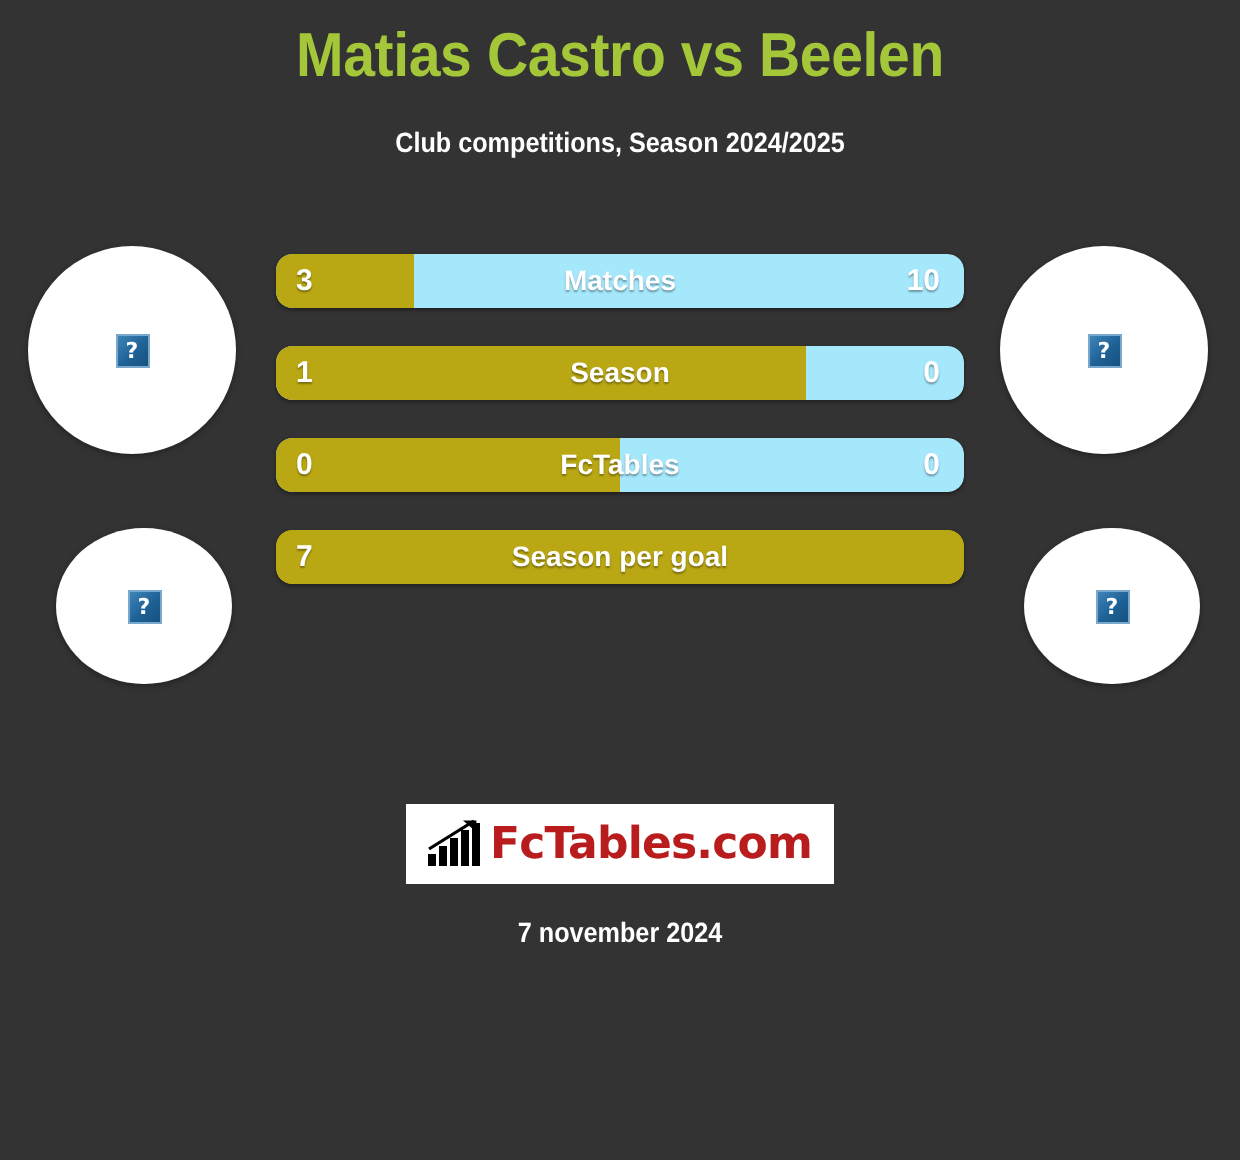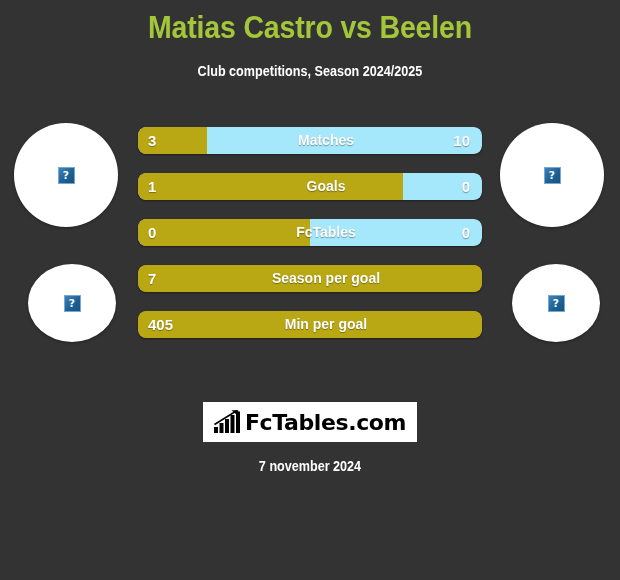--- a/index.html
+++ b/index.html
@@ -116,21 +116,21 @@
     bottom: 0;
     border-radius: 8px 0 0 8px;
   }
 
   .bar-fill.full {
     border-radius: 8px;
   }
 
   .bar-label {
     position: absolute;
-    left: 16px;
+    left: 0;
     top: 0;
     width: 100%;
     height: 27px;
     line-height: 27px;
     text-align: center;
     color: #ffffff;
     font-size: 14px;
     font-weight: bold;
     font-family: "Liberation Sans Narrow", "Liberation Sans", sans-serif;
     text-shadow: 0 1px 1px rgba(0,0,0,0.35);
@@ -161,21 +161,21 @@
     width: 214px;
     height: 40px;
     background: #ffffff;
     display: flex;
     align-items: center;
     justify-content: center;
     gap: 5px;
   }
   .logo-icon { width: 26px; height: 24px; display: block; }
   .logo-text {
-    color: #000000;
+    color: #b91c1c;
     font-size: 22px;
     font-weight: bold;
     letter-spacing: -0.4px;
     font-family: "DejaVu Sans", sans-serif;
   }
 
   .footer-date {
     position: absolute;
     top: 458px;
     left: 0;
@@ -218,48 +218,41 @@
       <div class="bar-fill" style="background: rgb(185, 167, 19); width: 20%;"></div>
       <div class="bar-val left">3</div>
       <div class="bar-label">Matches</div>
       <div class="bar-val right">10</div>
     </div>
 
     <div class="bar-row">
       <div class="bar-base" style="background: rgb(165, 231, 251);"></div>
       <div class="bar-fill" style="background: rgb(185, 167, 19); width: 77%;"></div>
       <div class="bar-val left">1</div>
-      <div class="bar-label">Goals</div>
+      <div class="bar-label">Season</div>
       <div class="bar-val right">0</div>
     </div>
 
     <div class="bar-row">
       <div class="bar-base" style="background: rgb(165, 231, 251);"></div>
       <div class="bar-fill" style="background: rgb(185, 167, 19); width: 50%;"></div>
       <div class="bar-val left">0</div>
       <div class="bar-label">FcTables</div>
       <div class="bar-val right">0</div>
     </div>
 
 
     <div class="bar-row">
       <div class="bar-base" style="background: rgb(185, 167, 19);"></div>
       <div class="bar-fill full" style="background: rgb(185, 167, 19); width: 100%;"></div>
       <div class="bar-val left">7</div>
       <div class="bar-label">Season per goal</div>
       <div class="bar-val right"></div>
     </div>
 
-    <div class="bar-row">
-      <div class="bar-base" style="background: rgb(185, 167, 19);"></div>
-      <div class="bar-fill full" style="background: rgb(185, 167, 19); width: 100%;"></div>
-      <div class="bar-val left">405</div>
-      <div class="bar-label">Min per goal</div>
-      <div class="bar-val right"></div>
-    </div>
 
   </div>
 
   <div class="logo-box">
     <svg class="logo-icon" viewBox="0 0 26 24">
       <rect x="0" y="17" width="4" height="6" fill="#000000"></rect>
       <rect x="5.5" y="13" width="4" height="10" fill="#000000"></rect>
       <rect x="11" y="9" width="4" height="14" fill="#000000"></rect>
       <rect x="16.5" y="5" width="4" height="18" fill="#000000"></rect>
       <rect x="22" y="1.5" width="4" height="21.5" fill="#000000"></rect>

